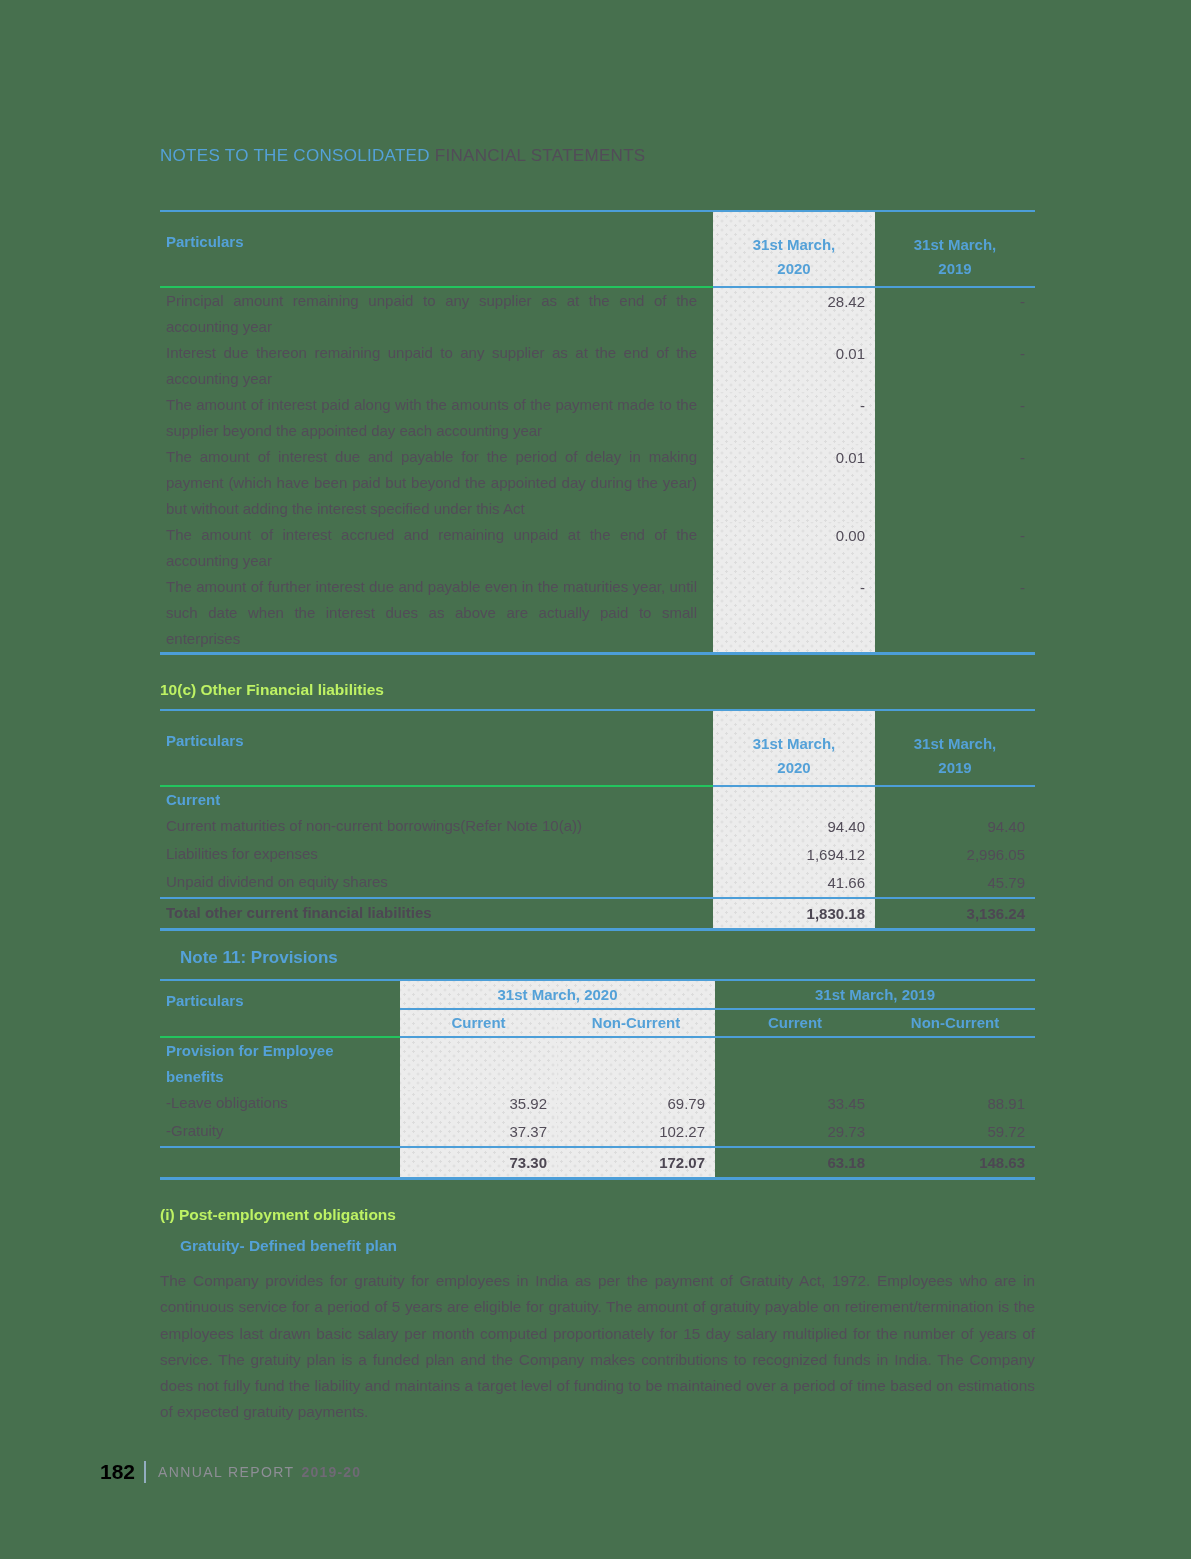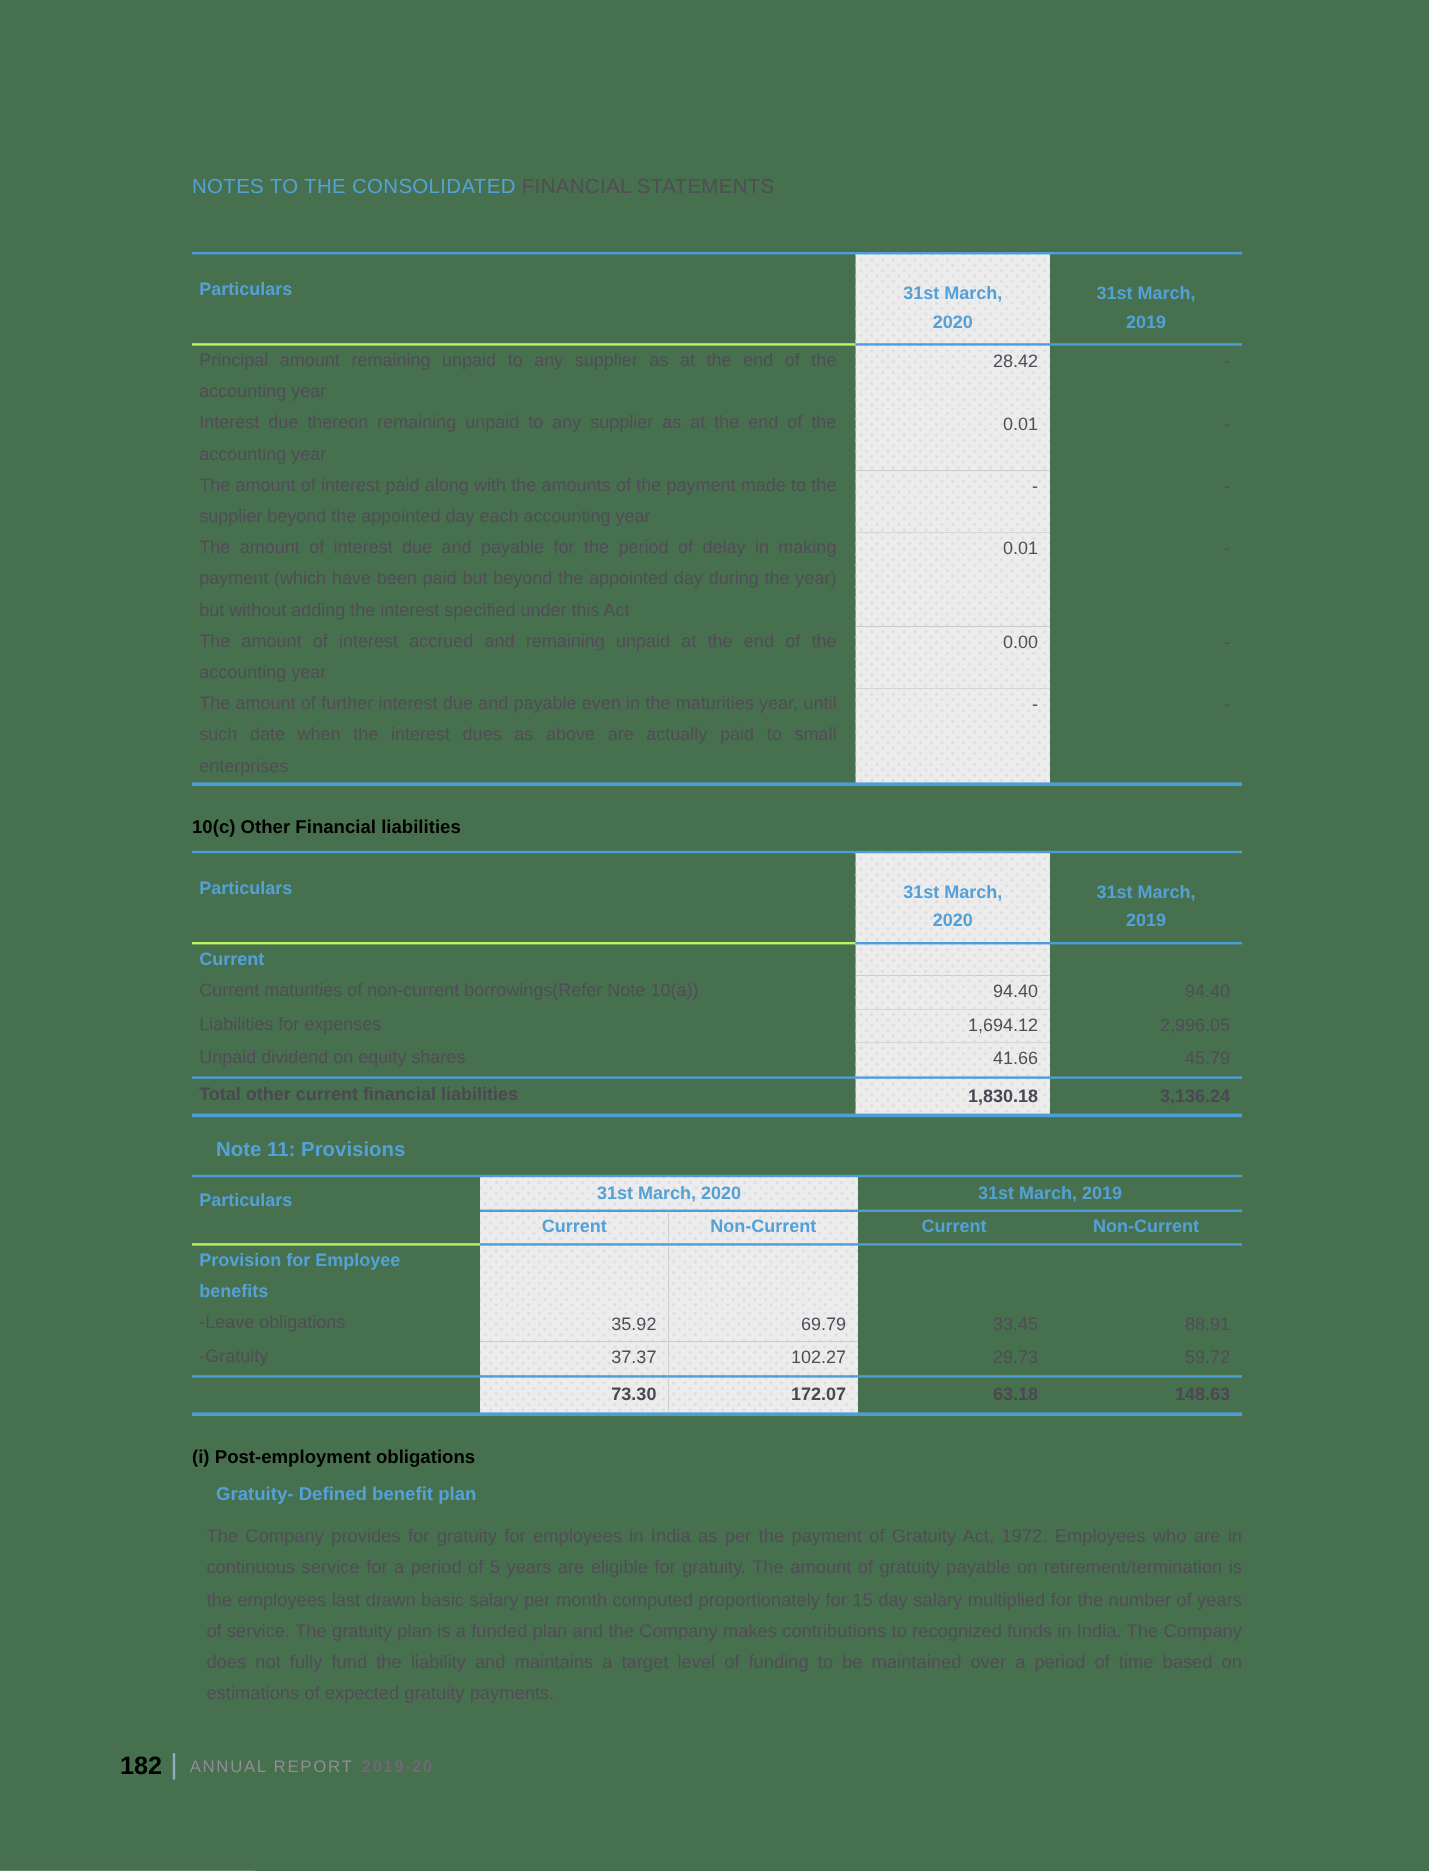--- a/index.html
+++ b/index.html
@@ -24,44 +24,44 @@
   table.fin-table{border-top:2px solid #4c9ed8;border-bottom:3px solid #4c9ed8;}
   .shaded{
     background-color:#ececec;
     background-image:
       radial-gradient(circle,#dcdcdc 1px,rgba(0,0,0,0) 1.3px),
       radial-gradient(circle,#dcdcdc 1px,rgba(0,0,0,0) 1.3px);
     background-size:9px 9px;
     background-position:0 0,4.5px 4.5px;
   }
   th{font-weight:bold;color:#54a1d8;vertical-align:middle;}
-  .th-part{text-align:left;padding:4px 0 20px 6px;border-bottom:2px solid #bef264;}
+  .th-part{text-align:left;padding:4px 0 20px 6px;border-bottom:2px solid #22c55e;}
   .th-year{text-align:center;line-height:24px;padding:21px 0 5px 0;border-bottom:2px solid #4c9ed8;}
   .th-year span{display:block;}
   .th-group{text-align:center;line-height:25px;border-bottom:2px solid #4c9ed8;}
   .th-sub{text-align:center;line-height:24px;border-bottom:2px solid #4c9ed8;}
 
   td{vertical-align:top;line-height:26px;}
   .cell-part{text-align:justify;padding:0 16px 0 6px;}
   .num{text-align:right;padding-right:10px;white-space:nowrap;}
   .subhead-blue{color:#54a1d8;font-weight:bold;text-align:left;}
   .bold{font-weight:bold;color:#4d4753;}
   tfoot .total-row td{border-top:2px solid #4c9ed8;line-height:27px;}
 
   .msme{margin-top:44px;}
   .ofl{margin-top:10px;}
   .prov{margin-top:11px;}
 
   
   .sec-heading{margin:0;}
-  .dark-h{margin-top:26px;font-size:15.5px;font-weight:bold;color:#000000;}
+  .dark-h{margin-top:26px;font-size:15.5px;font-weight:bold;color:#bef264;}
   .blue-h{margin-top:17px;font-size:17px;font-weight:bold;color:#54a1d8;margin-left:20px;}
   .blue-h.small{margin-top:13px;font-size:15.5px;}
 
-  .body-text{margin:13px 0 0 12px;font-size:15.3px;line-height:26.3px;text-align:justify;color:#524c58;}
+  .body-text{margin:13px 0 0 0;font-size:15.3px;line-height:26.3px;text-align:justify;color:#524c58;}
 
   
   .footer{position:absolute;left:100px;top:1460px;display:flex;align-items:center;}
   .page-num{font-size:21px;font-weight:800;color:#000000;}
   .footer-sep{display:inline-block;width:2px;height:22px;background:#93adc0;margin:0 12px 0 9px;}
   .annual{font-size:14px;color:#8e8e96;letter-spacing:1.4px;}
   .period{font-size:14px;font-weight:bold;color:#6f6975;letter-spacing:1.2px;margin-left:7px;}
 </style>
 </head>
 <body>

